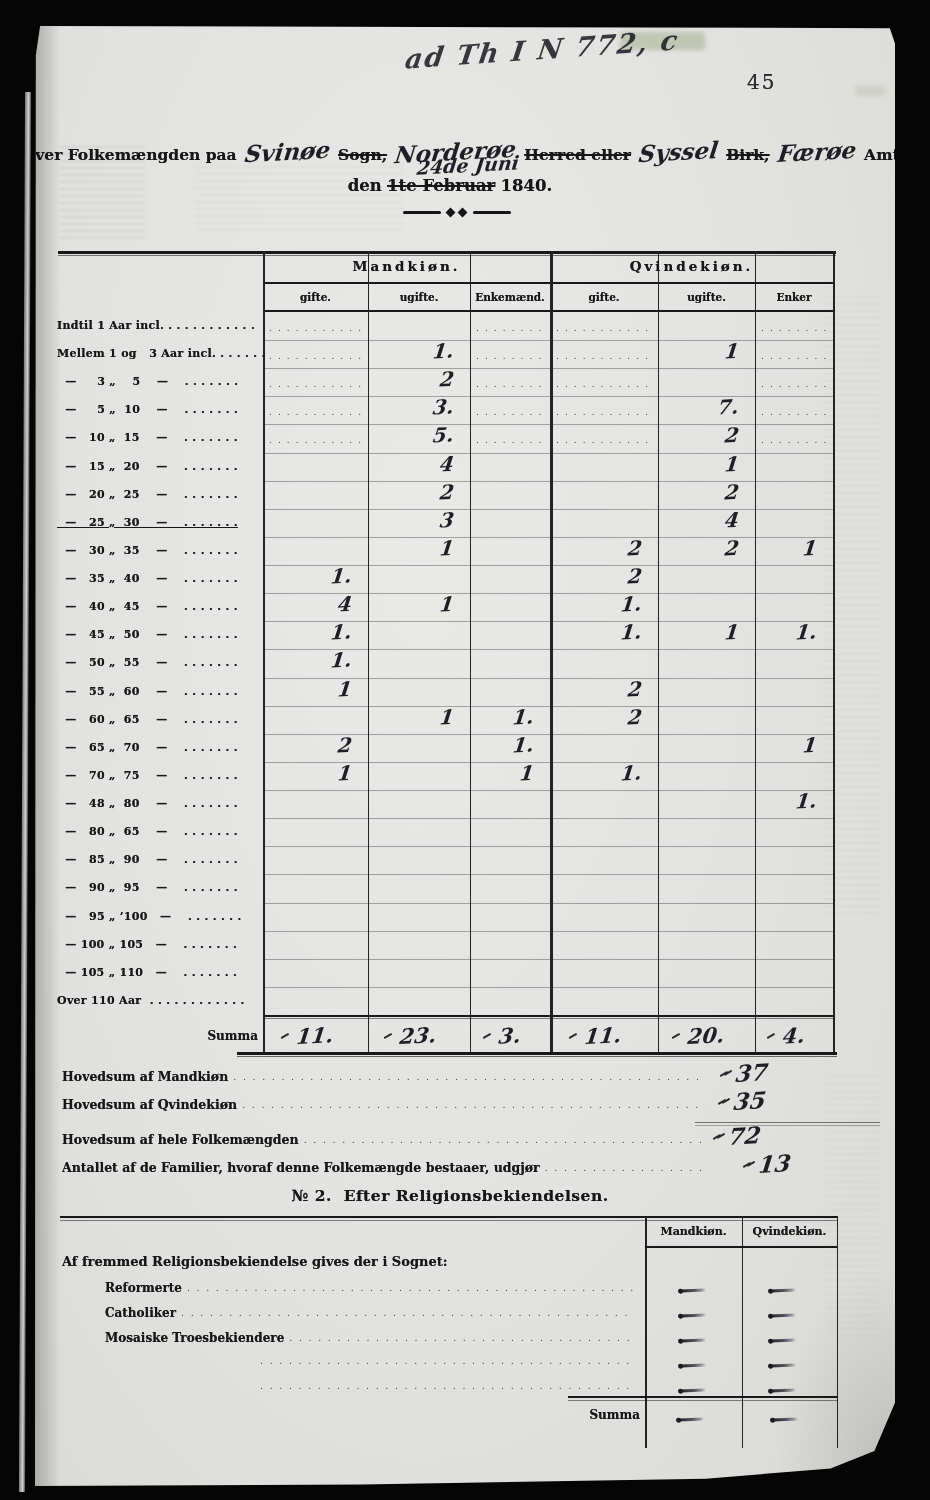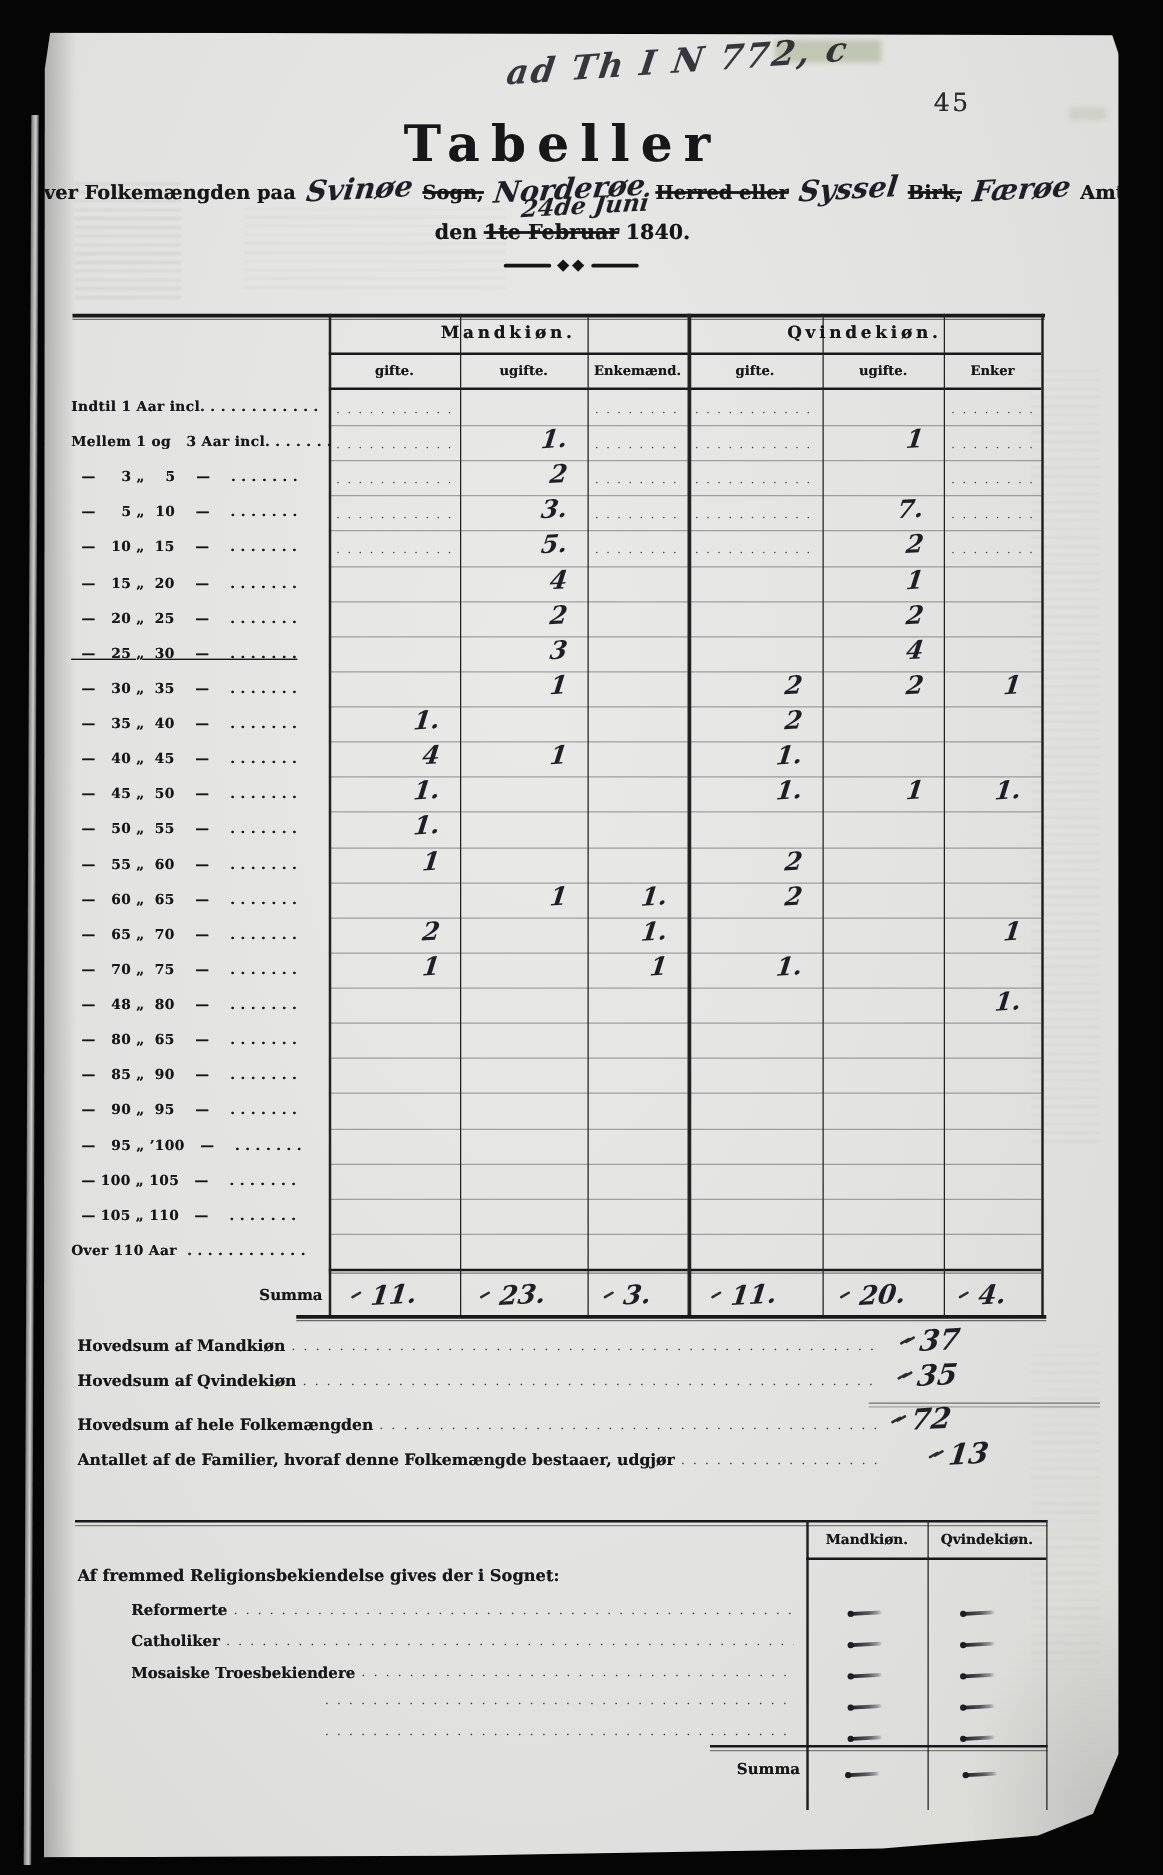--- a/index.html
+++ b/index.html
@@ -78,21 +78,20 @@
 
   <div class="ghost g-lines" style="left:25px;top:120px;width:85px;height:95px;"></div>
   <div class="ghost g-lines" style="left:790px;top:270px;width:55px;height:620px;opacity:0.5;"></div>
   <div class="ghost g-lines" style="left:790px;top:1050px;width:55px;height:260px;opacity:0.45;"></div>
   <div class="ghost g-green" style="left:585px;top:6px;width:85px;height:18px;"></div>
   <div class="ghost g-green" style="left:820px;top:60px;width:30px;height:10px;opacity:0.5;"></div>
   <div class="ghost g-lines" style="left:160px;top:140px;width:210px;height:70px;opacity:0.55;"></div>
 
   <span class="hw annotation">ad Th I N 772, c</span>
   <span class="page-number printed">45</span>
-  <h1 class="doc-title printed">Tabeller</h1>
 
   <div class="subtitle-line">
     <span class="printed">over Folkemængden paa</span>
     <span class="hw">Svinøe</span>
     <span class="printed struck">Sogn,</span>
     <span class="hw">Norderøe</span>
     <span class="printed struck">Herred eller</span>
     <span class="hw">Syssel</span>
     <span class="printed struck">Birk,</span>
     <span class="hw">Færøe</span>
@@ -272,20 +271,23 @@
       <div class="totals-val" style="left: 681px; top: 1096px;"><span class="tick dbl"></span><span class="hw" style="font-size: 23px;">72</span></div>
       <div class="totals-line" style="left: 27px; top: 1134px; width: 648px;">
         <span class="lbl printed">Antallet af de Familier, hvoraf denne Folkemængde bestaaer, udgjør</span>
         <span class="leader">. . . . . . . . . . . . . . . . . . . . . . . . . . . . . . . . . . . . . . . . . . . . . . . . . . . . . . . . . . . . . . . . . . . . . . . .</span>
       </div>
       <div class="totals-val" style="left: 711px; top: 1124px;"><span class="tick dbl"></span><span class="hw" style="font-size: 23px;">13</span></div>
       <div class="line-h" style="left: 660px; top: 1096px; width: 185px; height: 1.4px; background: rgba(20, 20, 20, 0.55);"></div>
       <div class="line-h" style="left: 660px; top: 1099px; width: 185px; height: 1px; background: rgba(20, 20, 20, 0.3);"></div>
     </div>
 
+  <div class="t-heading printed" style="top:1160px;">
+    <span>№ 2.</span>&nbsp;&nbsp;<span>Efter Religionsbekiendelsen.</span>
+  </div>
 
   <div id="t2">
       <div class="line-h" style="left: 25px; top: 1190px; width: 778px; height: 2.2px;"></div>
       <div class="line-h" style="left: 25px; top: 1194px; width: 778px; height: 1px; background: rgba(20, 20, 20, 0.5);"></div>
       <div class="line-v" style="left: 610px; top: 1190px; width: 2px; height: 232px;"></div>
       <div class="line-v" style="left: 707px; top: 1190px; width: 1px; height: 232px;"></div>
       <div class="line-v" style="left: 802px; top: 1190px; width: 1.2px; height: 232px;"></div>
       <div class="line-h" style="left: 610px; top: 1220px; width: 192px; height: 1.5px;"></div>
       <div class="sub-head printed" style="left: 610px; top: 1199px; width: 97px; font-size: 11px;">Mandkiøn.</div>
       <div class="sub-head printed" style="left: 707px; top: 1199px; width: 95px; font-size: 11px;">Qvindekiøn.</div>

